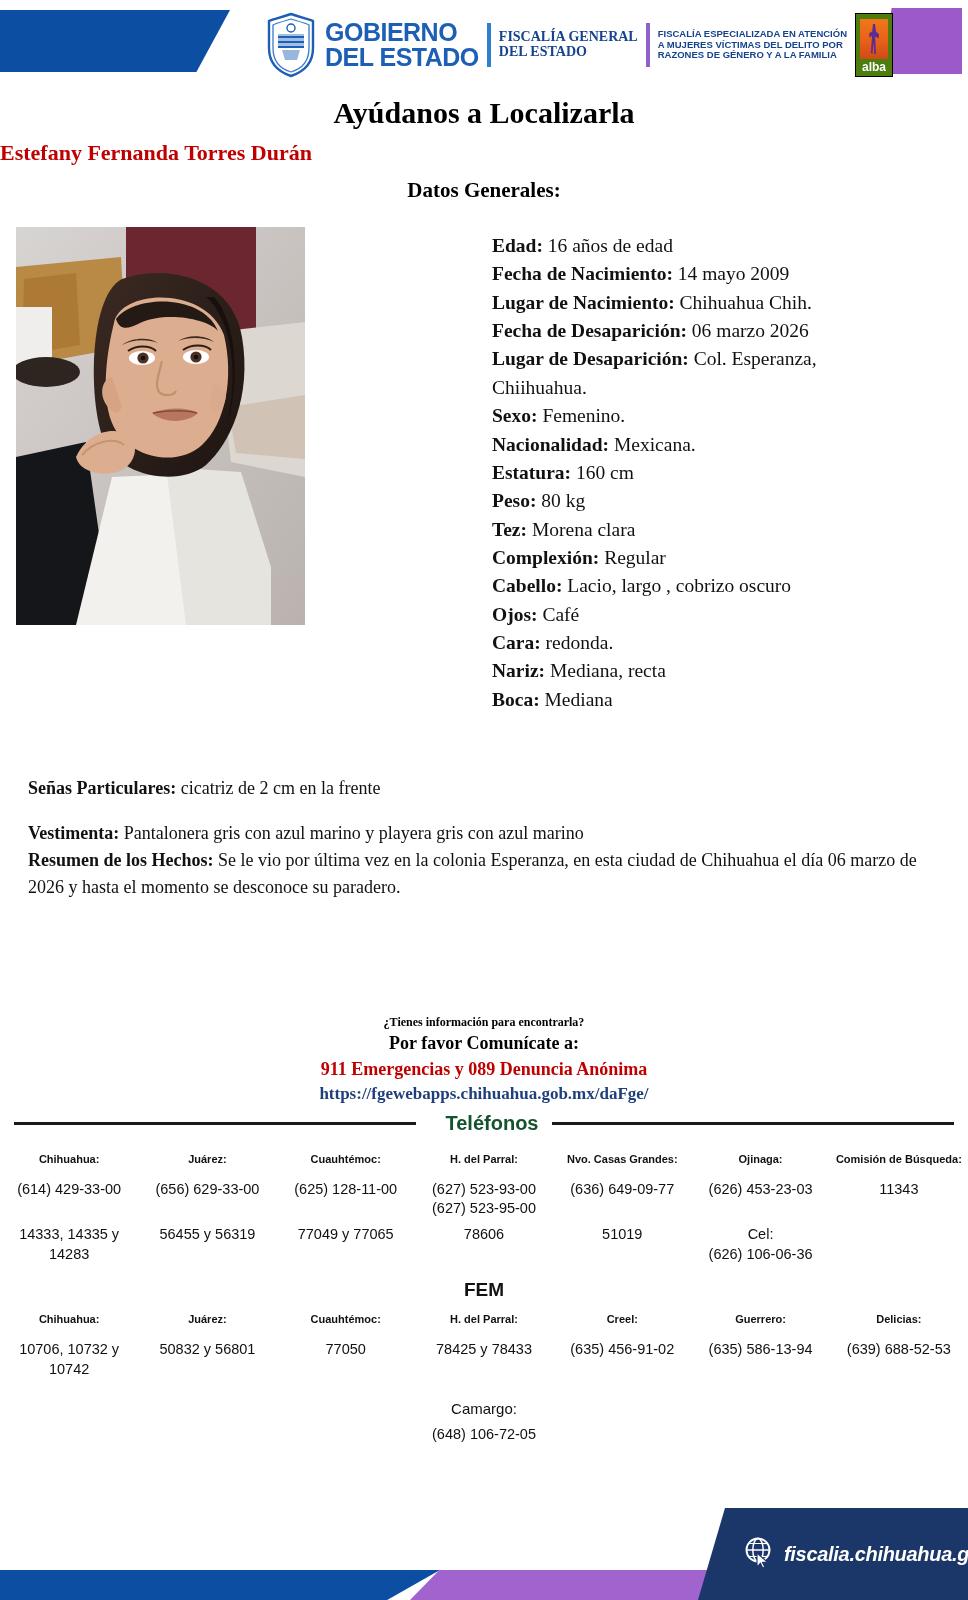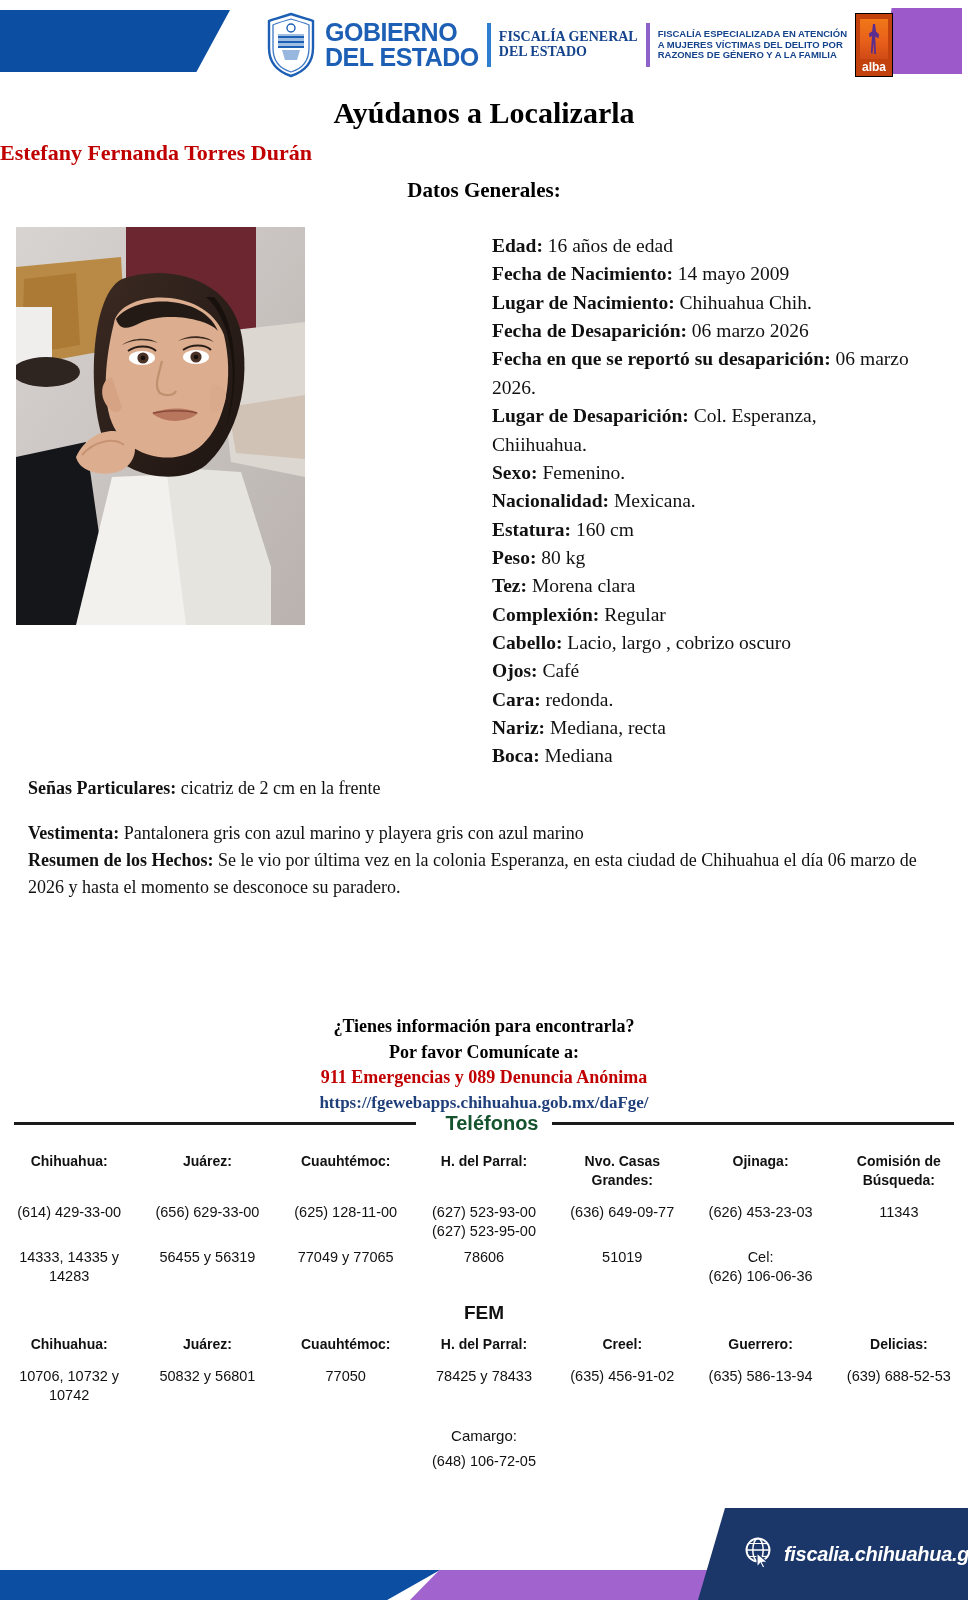--- a/index.html
+++ b/index.html
@@ -44,21 +44,21 @@
     font-family:Liberation Serif, serif;
     font-weight:bold;color:#15438c;line-height:1.05;
     font-size:14px;white-space:nowrap;
   }
   .fem-text{
     font-family:"Liberation Sans", sans-serif;
     font-weight:bold;color:#15438c;line-height:1.15;
     font-size:9.5px;white-space:nowrap;
   }
   .alba-logo{
-    width:36px;height:62px;flex:0 0 36px;background:#c2410c;
+    width:36px;height:62px;flex:0 0 36px;background:#4d7c0f;
     position:relative;border:1px solid #000;
     display:flex;flex-direction:column;align-items:center;
   }
   .alba-img{width:28px;height:40px;margin-top:5px;background:
      linear-gradient(180deg,#f07818 0%, #e8601a 55%, #cf4a16 100%);
      position:relative;overflow:hidden;}
   .alba-fig{position:absolute;left:9px;top:5px;width:10px;height:30px;
      background:#5b2d8e;clip-path:polygon(40% 0,60% 0,70% 25%,100% 35%,95% 48%,62% 42%,70% 100%,52% 100%,46% 62%,34% 100%,18% 96%,30% 40%,5% 45%,0 32%,32% 24%);}
   .alba-word{color:#fff;font-family:"Liberation Sans",sans-serif;font-weight:bold;
      font-size:12px;line-height:1;margin-top:2px;}
@@ -99,21 +99,21 @@
   }
   .notes .blk{margin-bottom:18px;}
   .notes .blk.tight{margin-bottom:0;}
   .notes b{font-weight:bold;}
 
   
   .contact{
     position:absolute;left:0;top:1014px;width:968px;text-align:center;
     line-height:1.42;
   }
-  .contact .c1{font-size:18px;font-weight:bold;color:#000;}
+  .contact .c1{font-size:12px;font-weight:bold;color:#000;}
   .contact .c2{font-size:18px;font-weight:bold;color:#000;}
   .contact .c3{font-size:18px;font-weight:bold;color:#c00000;}
   .contact .c4{font-size:17px;font-weight:bold;color:#1f3f7a;}
 
   
   .phones{
     position:absolute;left:0;top:1112px;width:968px;
     font-family:"Liberation Sans", sans-serif;
   }
   .tel-head{
@@ -123,21 +123,21 @@
   .tel-head .line{flex:1;height:3px;background:#1a1a1a;}
   .tel-head .lbl{font-size:20px;font-weight:bold;color:#14532d;white-space:nowrap;margin-left:16px;}
 
   table.tel{
     width:968px;border-collapse:collapse;table-layout:fixed;
   }
   table.tel td{
     text-align:center;vertical-align:top;font-size:14.5px;color:#111;
     padding:3px 2px;line-height:1.35;
   }
-  table.tel td.hd{font-weight:bold;font-size:14px;padding-bottom:10px;}
+  table.tel td.hd{font-weight:bold;font-size:11px;padding-bottom:10px;}
   .fem-label{
     text-align:center;font-family:"Liberation Sans", sans-serif;
     font-weight:bold;font-size:19px;color:#111;margin:12px 0 8px;
   }
   .camargo{
     text-align:center;font-family:"Liberation Sans", sans-serif;
     margin-top:14px;line-height:1.7;
   }
   .camargo .ch{font-weight:normal;font-size:15px;color:#111;}
   .camargo .cn{font-size:14.5px;color:#111;}
@@ -275,21 +275,20 @@
       <path d="M66 228 C78 214 98 210 108 218" stroke="#c79372" stroke-width="2" fill="none"></path>
       <rect width="289" height="398" fill="none"></rect>
     </svg>
   </div>
 
   <div class="data">
     <div class="row"><b>Edad:</b> <span>16 años de edad</span></div>
     <div class="row"><b>Fecha de Nacimiento:</b> <span>14 mayo 2009</span></div>
     <div class="row"><b>Lugar de Nacimiento:</b> <span>Chihuahua Chih.</span></div>
     <div class="row"><b>Fecha de Desaparición:</b> <span>06 marzo 2026</span></div>
-    <div class="row"><b>Fecha en que se reportó su desaparición:</b> <span>06 marzo 2026.</span></div>
     <div class="row"><b>Lugar de Desaparición:</b> <span>Col. Esperanza, Chiihuahua.</span></div>
     <div class="row"><b>Sexo:</b> <span>Femenino.</span></div>
     <div class="row"><b>Nacionalidad:</b> <span>Mexicana.</span></div>
     <div class="row"><b>Estatura:</b> <span>160 cm</span></div>
     <div class="row"><b>Peso:</b> <span>80 kg</span></div>
     <div class="row"><b>Tez:</b> <span>Morena clara</span></div>
     <div class="row"><b>Complexión:</b> <span>Regular</span></div>
     <div class="row"><b>Cabello:</b> <span>Lacio, largo , cobrizo oscuro</span></div>
     <div class="row"><b>Ojos:</b> <span>Café</span></div>
     <div class="row"><b>Cara:</b> <span>redonda.</span></div>

